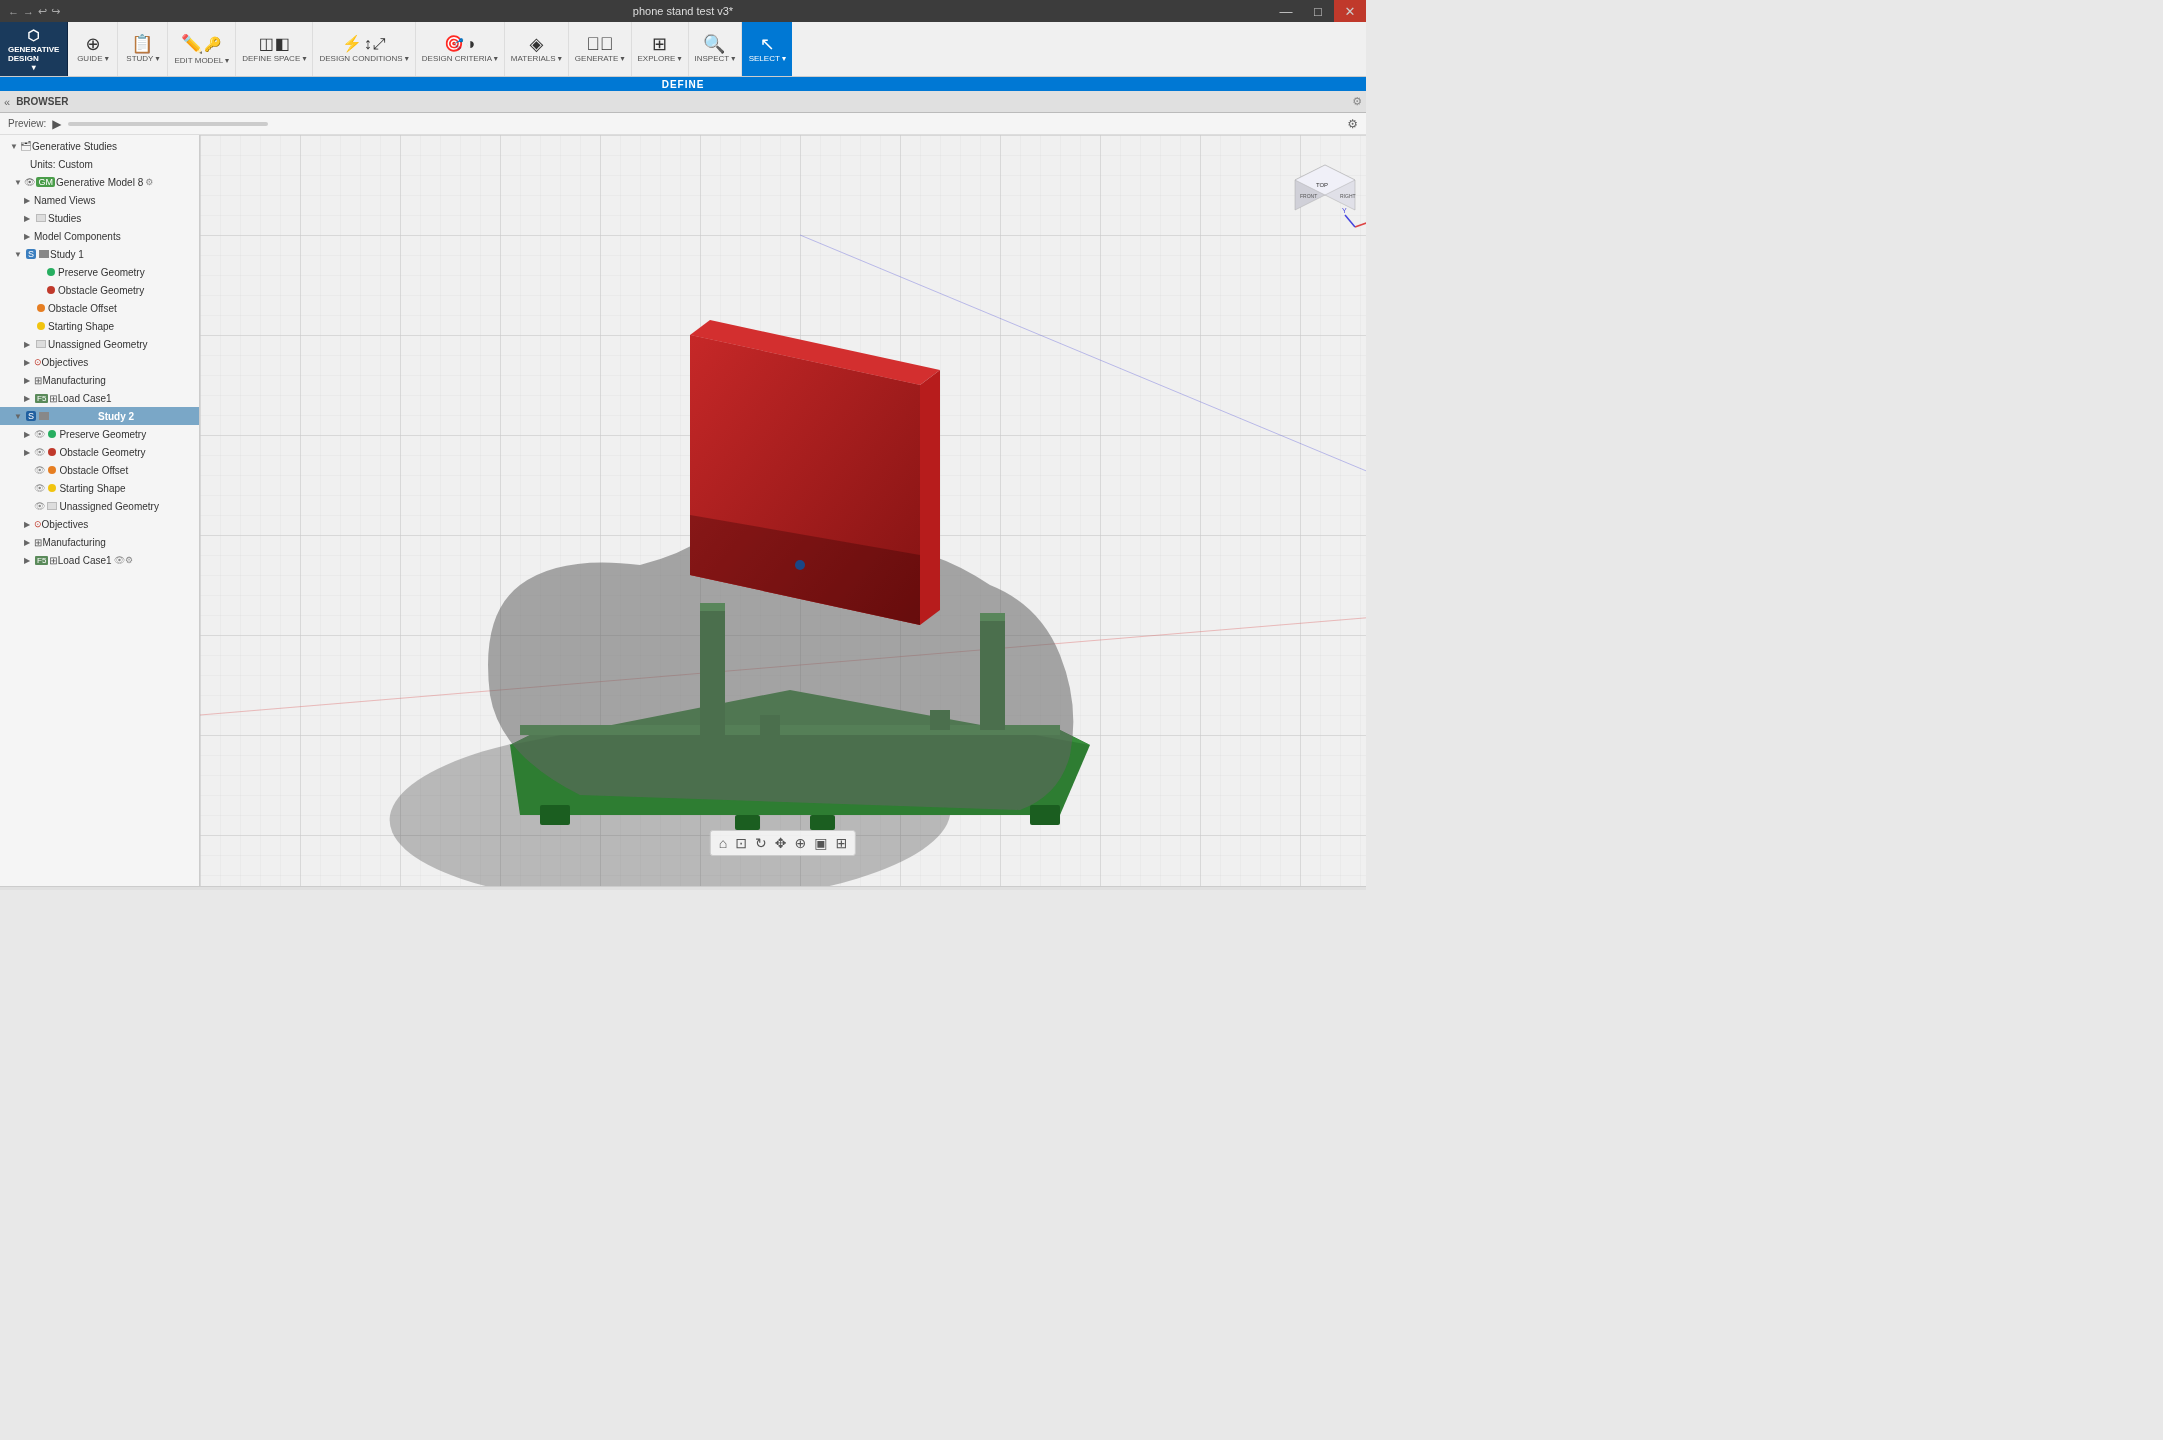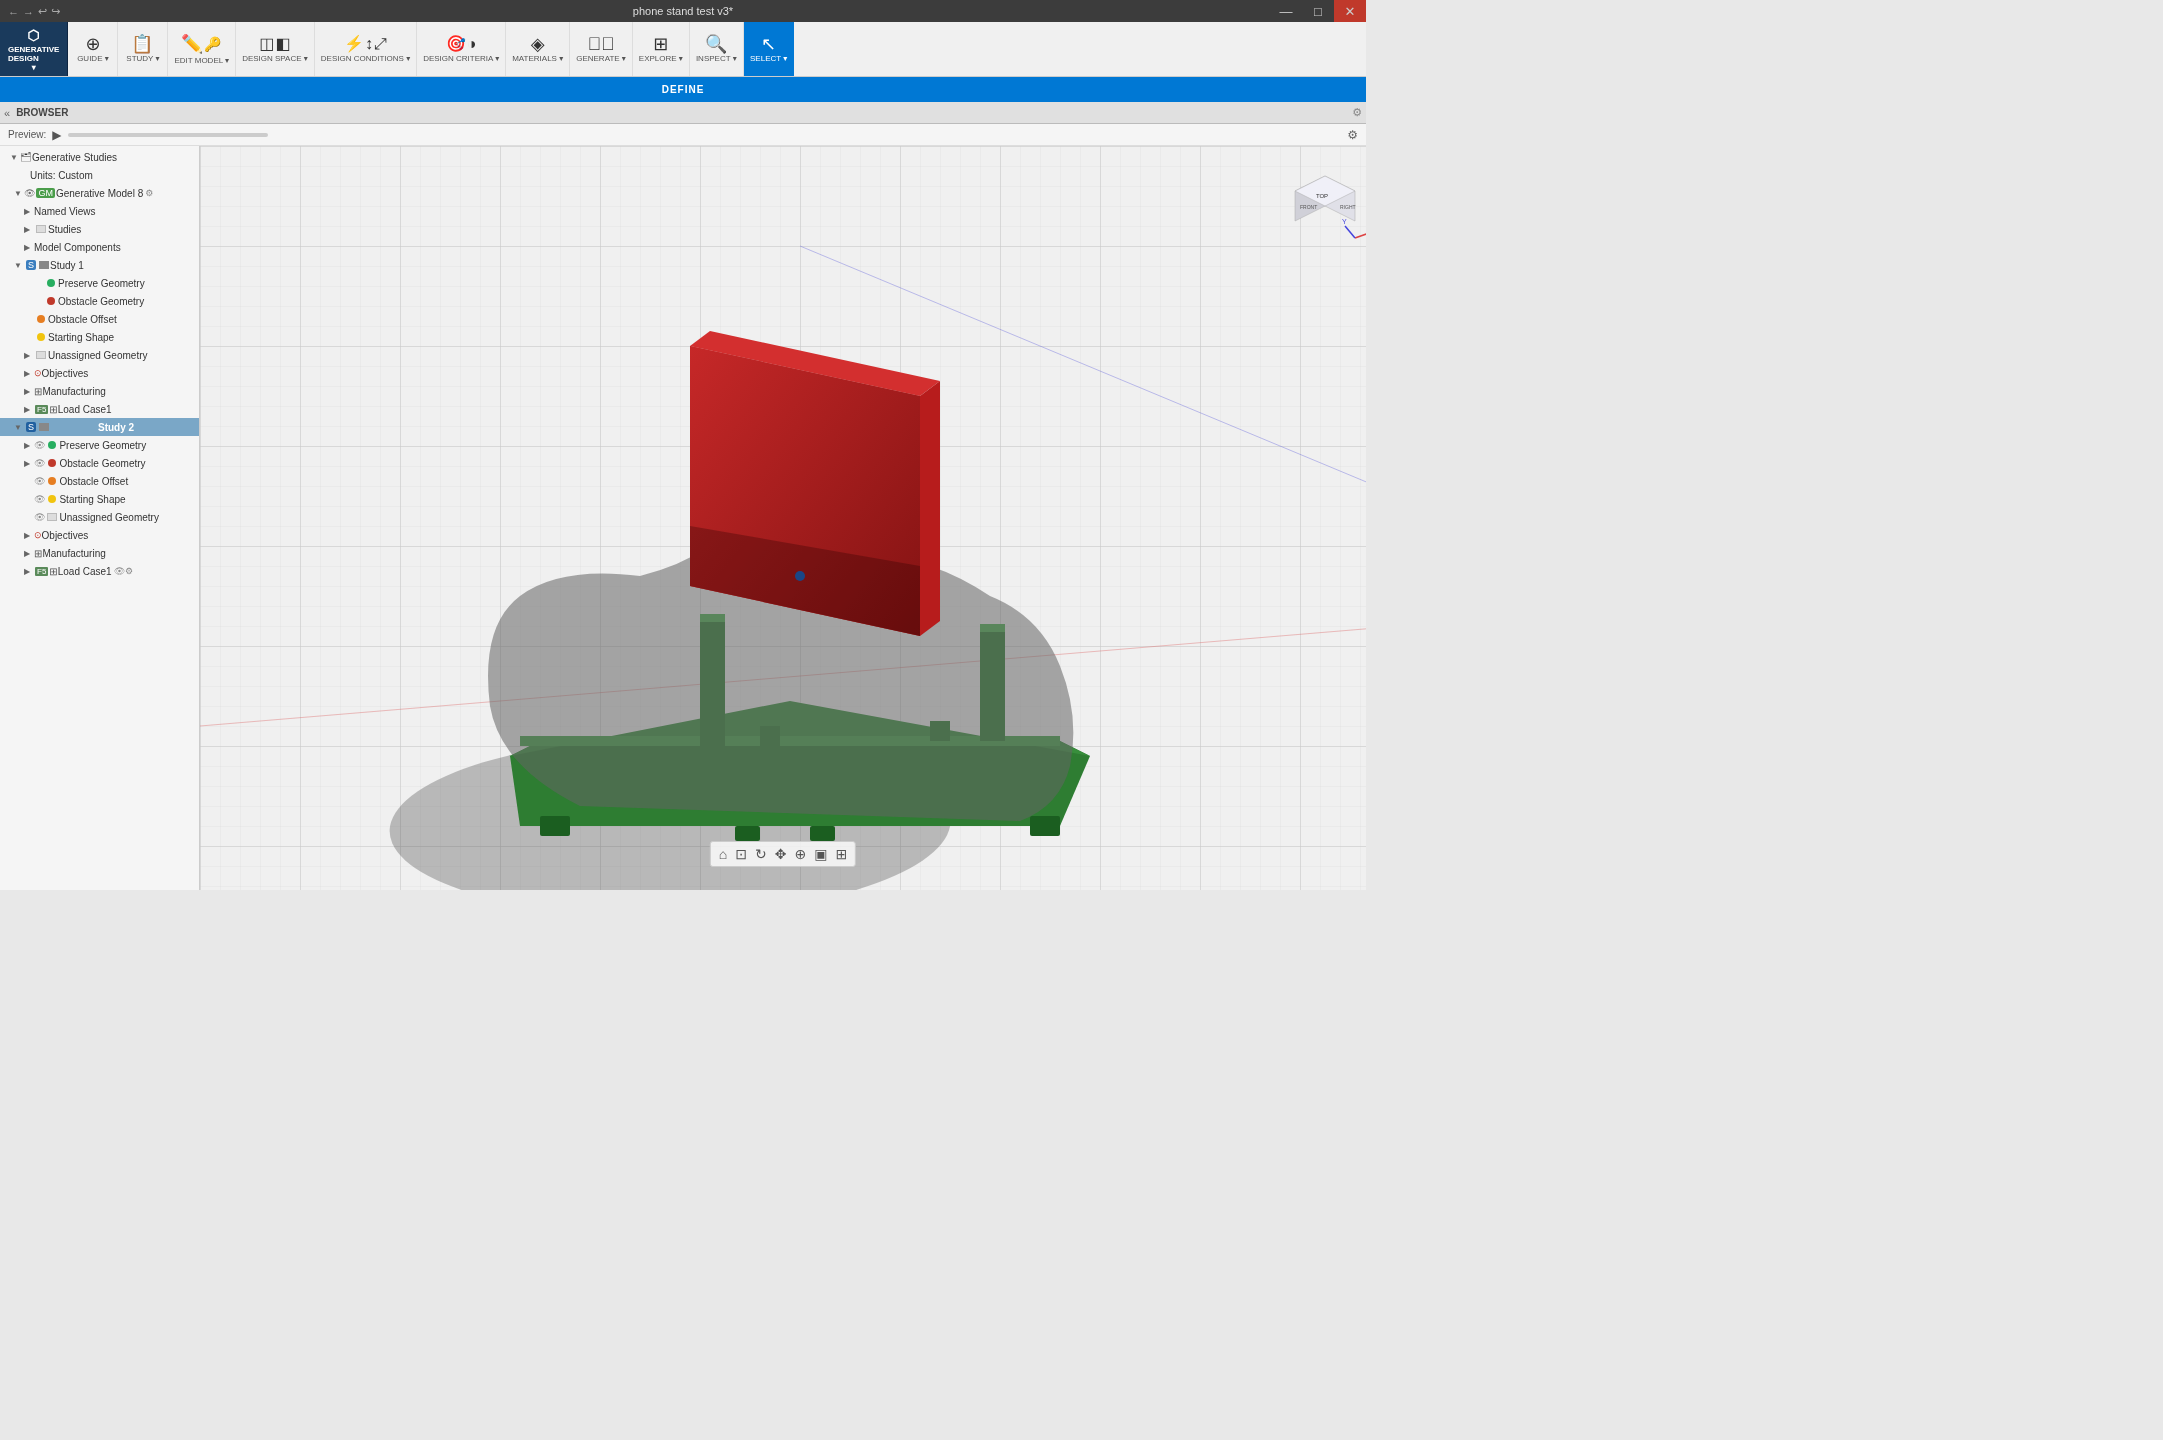--- a/index.html
+++ b/index.html
@@ -104,21 +104,21 @@
       border-right: 1px solid #0d2440;
       min-width: 65px;
       cursor: pointer;
     }
     .generative-design-btn .gd-icon { font-size: 14px; }
     .generative-design-btn .gd-label { font-size: 8px; margin-top: 2px; }
     .generative-design-btn .gd-arrow { font-size: 8px; }
 
     
     #define-tab {
-      height: 25px;
+      height: 14px;
       background: #0078d4;
       display: flex;
       align-items: center;
       justify-content: center;
     }
     #define-tab span {
       color: white;
       font-size: 10px;
       font-weight: bold;
       letter-spacing: 1px;
@@ -293,21 +293,21 @@
       <div style="font-size:14px">🔑</div>
     </div>
     <div class="tool-label">EDIT MODEL ▾</div>
   </div>
 
   <div class="tool-group">
     <div class="tool-btn-row">
       <div style="font-size:16px">◫</div>
       <div style="font-size:16px">◧</div>
     </div>
-    <div class="tool-label">DESIGN SPACE ▾</div>
+    <div class="tool-label">DEFINE SPACE ▾</div>
   </div>
 
   <div class="tool-group">
     <div class="tool-btn-row">
       <div style="font-size:16px">⚡</div>
       <div style="font-size:16px">↕</div>
       <div style="font-size:16px">⤢</div>
     </div>
     <div class="tool-label">DESIGN CONDITIONS ▾</div>
   </div>

